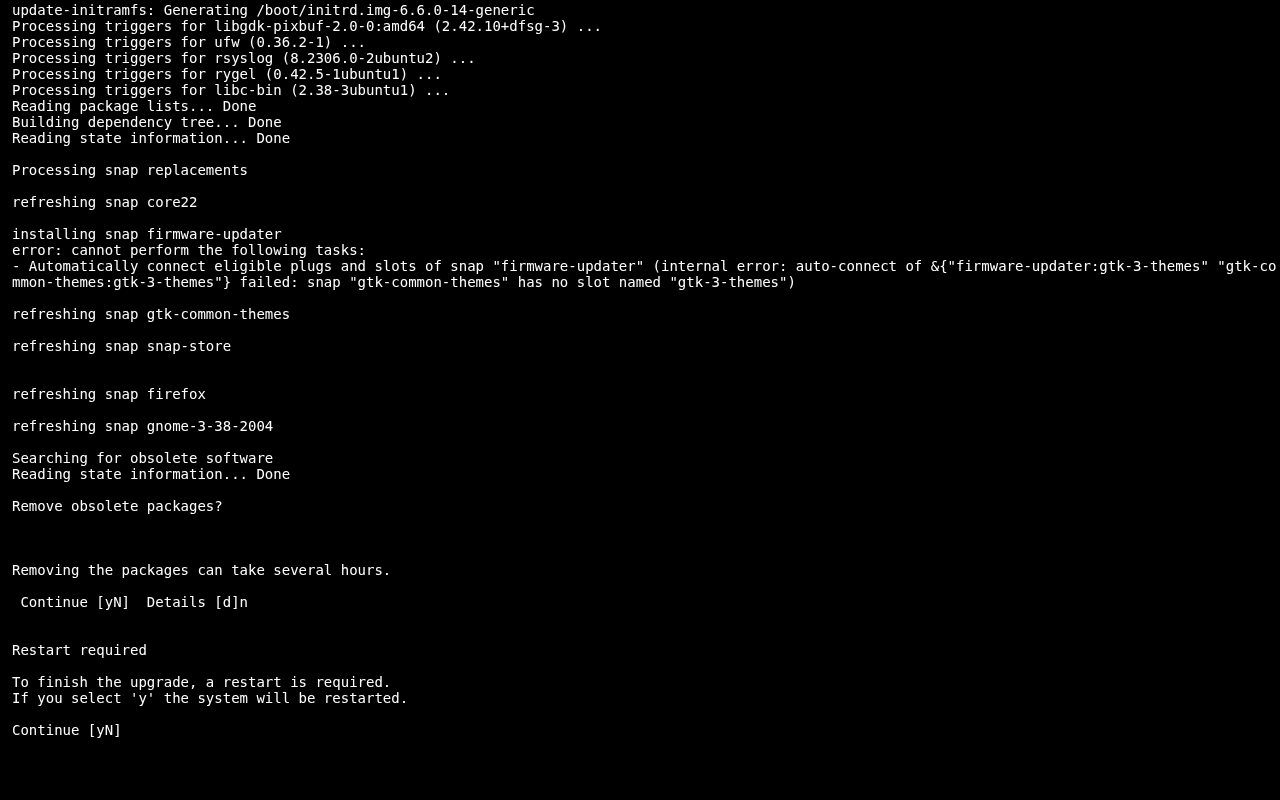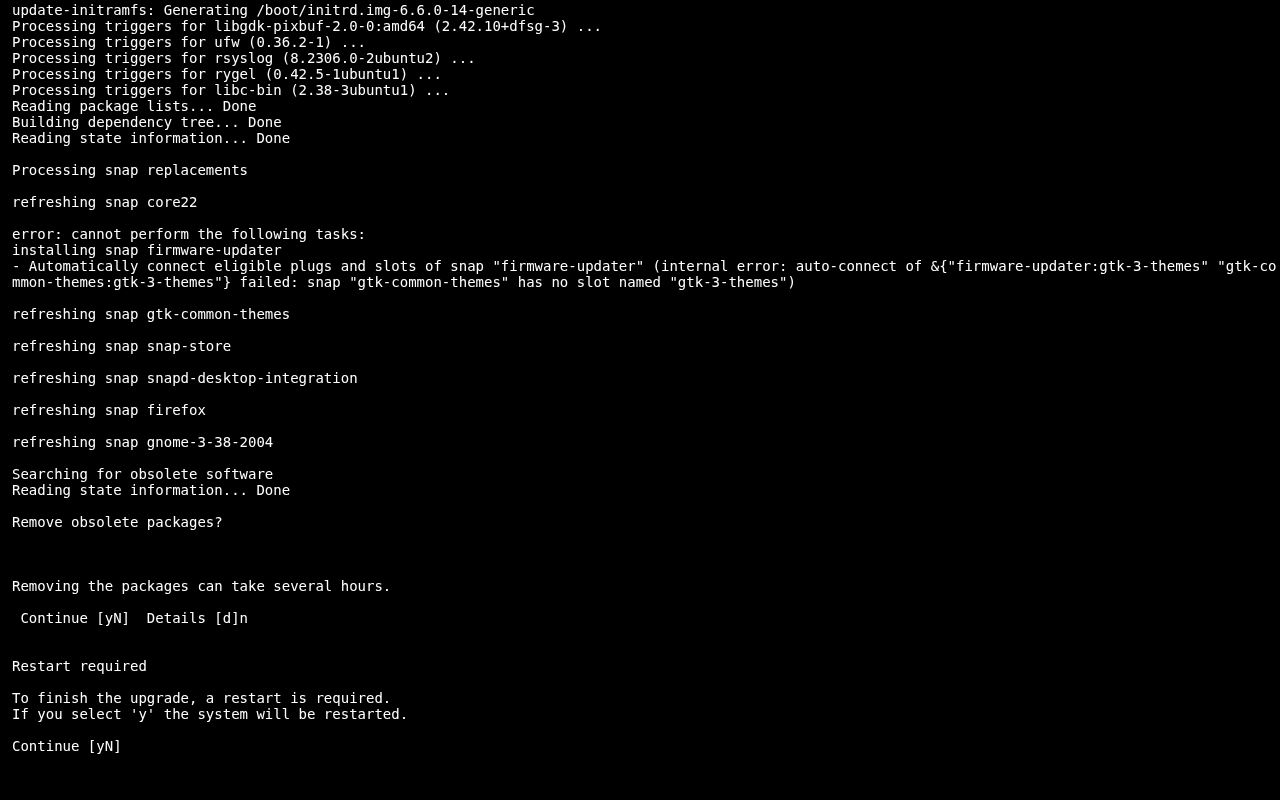--- a/index.html
+++ b/index.html
@@ -31,29 +31,28 @@
     <div class="line">Processing triggers for rygel (0.42.5-1ubuntu1) ...</div>
     <div class="line">Processing triggers for libc-bin (2.38-3ubuntu1) ...</div>
     <div class="line">Reading package lists... Done</div>
     <div class="line">Building dependency tree... Done</div>
     <div class="line">Reading state information... Done</div>
     <div class="line">&nbsp;</div>
     <div class="line">Processing snap replacements</div>
     <div class="line">&nbsp;</div>
     <div class="line">refreshing snap core22</div>
     <div class="line">&nbsp;</div>
+    <div class="line">installing snap firmware-updater</div>
     <div class="line">error: cannot perform the following tasks:</div>
-    <div class="line">installing snap firmware-updater</div>
     <div class="line">- Automatically connect eligible plugs and slots of snap "firmware-updater" (internal error: auto-connect of &amp;{"firmware-updater:gtk-3-themes" "gtk-common-themes:gtk-3-themes"} failed: snap "gtk-common-themes" has no slot named "gtk-3-themes")</div>
     <div class="line">&nbsp;</div>
     <div class="line">refreshing snap gtk-common-themes</div>
     <div class="line">&nbsp;</div>
     <div class="line">refreshing snap snap-store</div>
     <div class="line">&nbsp;</div>
-    <div class="line">refreshing snap snapd-desktop-integration</div>
     <div class="line">&nbsp;</div>
     <div class="line">refreshing snap firefox</div>
     <div class="line">&nbsp;</div>
     <div class="line">refreshing snap gnome-3-38-2004</div>
     <div class="line">&nbsp;</div>
     <div class="line">Searching for obsolete software</div>
     <div class="line">Reading state information... Done</div>
     <div class="line">&nbsp;</div>
     <div class="line">Remove obsolete packages?</div>
     <div class="line">&nbsp;</div>

